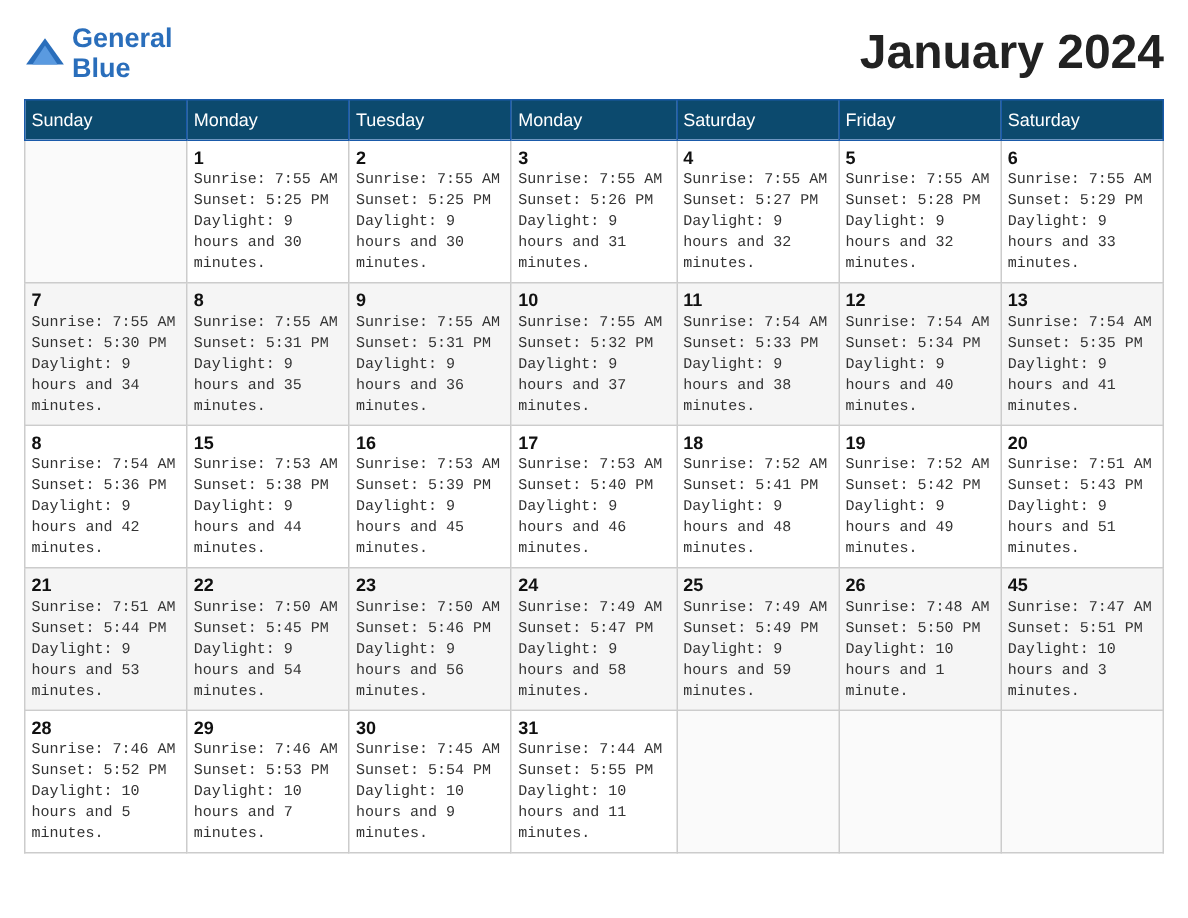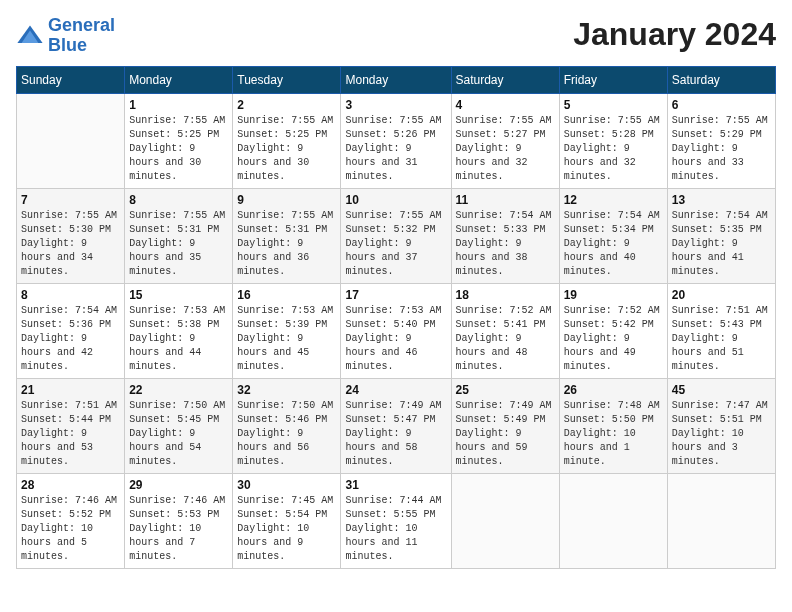--- a/index.html
+++ b/index.html
@@ -207,21 +207,21 @@
       <tr>
         <td>
           <div class="day-number">21</div>
           <div class="day-info">Sunrise: 7:51 AM<br>Sunset: 5:44 PM<br>Daylight: 9 hours and 53 minutes.</div>
         </td>
         <td>
           <div class="day-number">22</div>
           <div class="day-info">Sunrise: 7:50 AM<br>Sunset: 5:45 PM<br>Daylight: 9 hours and 54 minutes.</div>
         </td>
         <td>
-          <div class="day-number">32</div>
+          <div class="day-number">23</div>
           <div class="day-info">Sunrise: 7:50 AM<br>Sunset: 5:46 PM<br>Daylight: 9 hours and 56 minutes.</div>
         </td>
         <td>
           <div class="day-number">24</div>
           <div class="day-info">Sunrise: 7:49 AM<br>Sunset: 5:47 PM<br>Daylight: 9 hours and 58 minutes.</div>
         </td>
         <td>
           <div class="day-number">25</div>
           <div class="day-info">Sunrise: 7:49 AM<br>Sunset: 5:49 PM<br>Daylight: 9 hours and 59 minutes.</div>
         </td>

